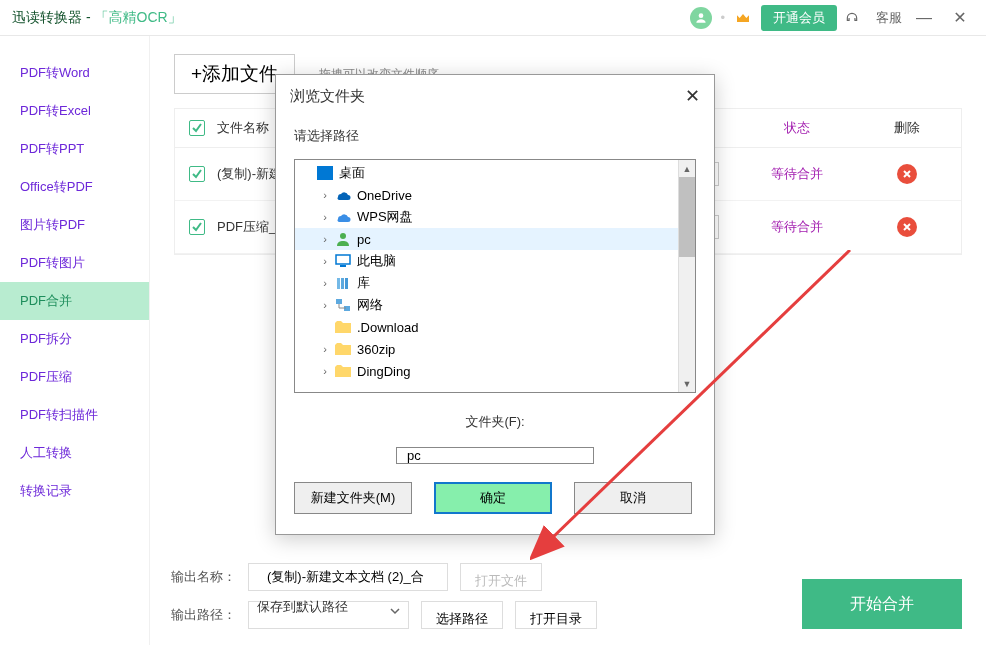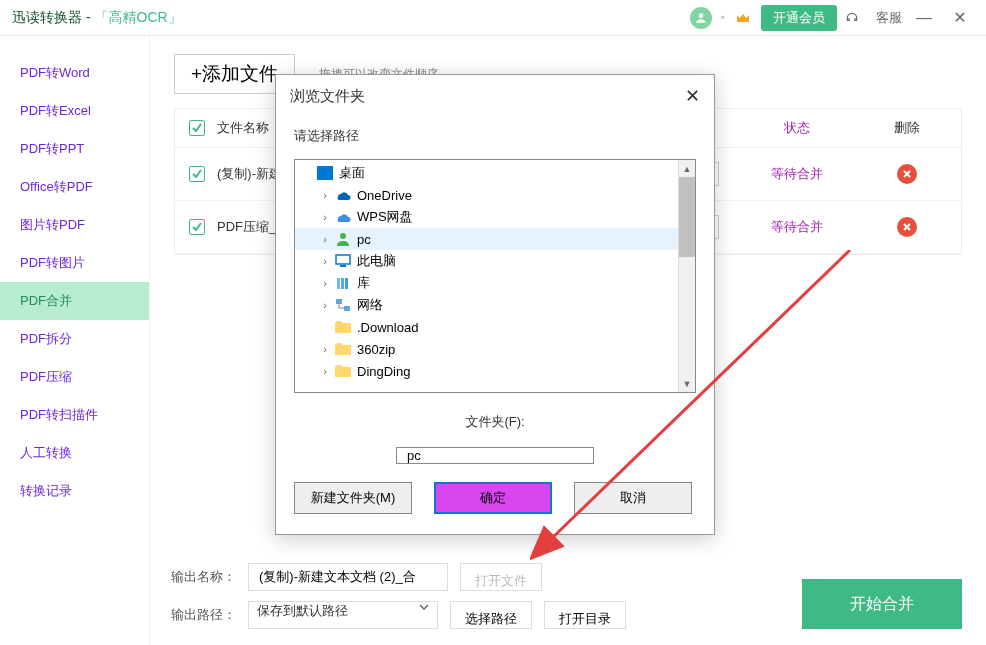--- a/index.html
+++ b/index.html
@@ -39,23 +39,23 @@
     .idx-box { border: 1px solid #ccc; width: 32px; height: 24px; display: flex; align-items: center; justify-content: center; font-size: 12px; }
     .col-status { width: 140px; text-align: center; color: #a21caf; }
     .col-del { width: 80px; text-align: center; }
     .del-btn { width: 20px; height: 20px; border-radius: 50%; background: #e94e3c; display: inline-flex; align-items: center; justify-content: center; cursor: pointer; }
     .del-btn svg { width: 10px; height: 10px; }
     
     
     .bottom { position: absolute; left: 16px; right: 24px; bottom: 16px; }
     .brow { display: flex; align-items: center; gap: 12px; margin-top: 10px; }
     .blabel { width: 70px; color: #555; text-align: right; }
-    .binput { border: 1px solid #ddd; padding: 4px 10px; height: 28px; font-size: 13px; background: #fff; }
+    .binput { border: 1px solid #ddd; padding: 4px 18px; height: 28px; font-size: 13px; background: #fff; }
     .w220 { width: 200px; }
-    .sel { width: 190px; display: flex; align-items: flex-start; padding: 0 8px; justify-content: space-between; }
+    .sel { width: 161px; display: flex; align-items: flex-end; padding: 12px 8px; justify-content: space-between; }
     .btn-small { border: 1px solid #ddd; padding: 8px 14px; height: 28px; background: #fff; cursor: pointer; font-size: 13px; }
     .btn-small.disabled { color: #bbb; }
     .start-btn { position: absolute; right: 0; bottom: 0; width: 160px; height: 50px; background: #3fba86; color: #fff; display: flex; align-items: center; justify-content: center; font-size: 16px; cursor: pointer; }
     .dialog { position: absolute; left: 275px; top: 74px; width: 440px; background: #fff; border: 1px solid #999; box-shadow: 0 4px 20px rgba(0,0,0,0.2); }
     .dlg-title { display: flex; align-items: center; justify-content: space-between; padding: 10px 14px; font-size: 15px; }
     .dlg-close { cursor: pointer; font-size: 18px; }
     .dlg-hint { padding: 10px 18px 14px; font-size: 13px; }
     .tree-box { margin: 0 18px; border: 1px solid #888; height: 234px; position: relative; overflow: hidden; }
     .tree-inner { padding: 2px 0; }
     .tree-item { display: flex; align-items: center; height: 22px; padding-left: 0; font-size: 13px; cursor: pointer; }
@@ -68,21 +68,21 @@
     .sb-btn { height: 17px; display: flex; align-items: center; justify-content: center; background: #f0f0f0; cursor: pointer; font-size: 9px; color: #666; }
     .sb-track { flex: 1; }
     .sb-thumb { background: #c0c0c0; height: 80px; margin-top: 0; }
     .scrollbar { display: flex; flex-direction: column; }
     
     .dlg-folder-row { display: flex; align-items: center; padding: 20px 18px 14px; gap: 16px; flex-direction: column; }
     .dlg-folder-row label { font-size: 13px; }
     .folder-input { flex: 1; border: 1px solid #888; height: 28px; padding: 0 10px; font-size: 13px; }
     .dlg-buttons { display: flex; gap: 22px; padding: 4px 18px 20px; justify-content: flex-start; }
     .dlg-btn { width: 118px; height: 32px; border: 1px solid #888; background: #efefef; cursor: pointer; font-size: 13px; }
-    .dlg-btn.primary { border: 2px solid #1177cc; background: #d946ef; }
+    .dlg-btn.primary { border: 2px solid #1177cc; background: #86efac; }
     
     
     .arrow-svg { position: absolute; pointer-events: none; }
   </style>
 </head>
 <body>
 
 <div class="titlebar">
   <div class="title-left">
     <span class="app-title">迅读转换器 -</span>

